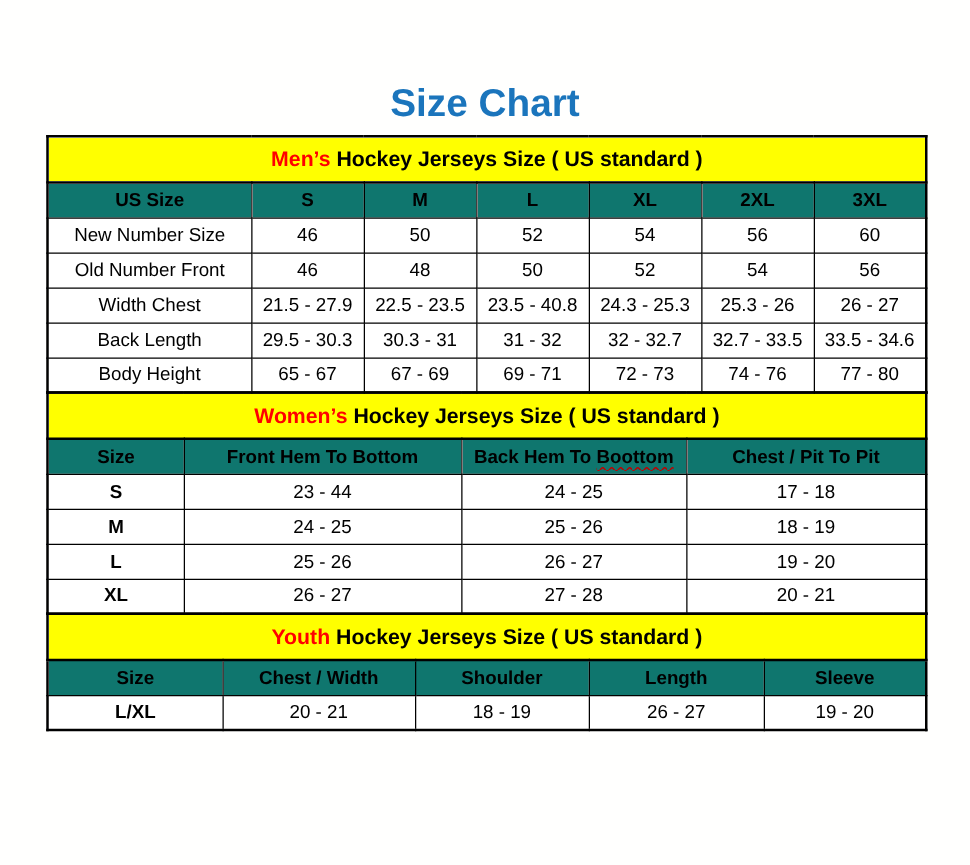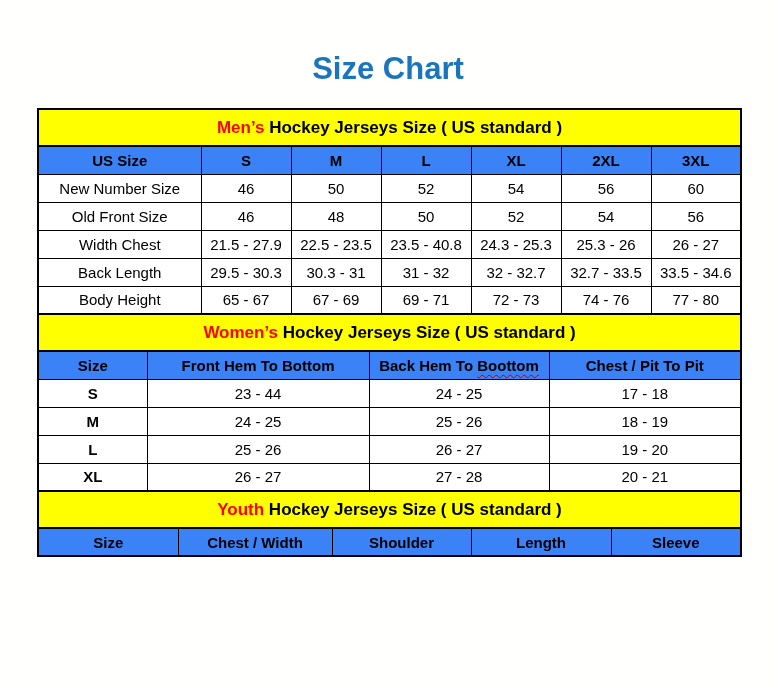--- a/index.html
+++ b/index.html
@@ -8,21 +8,21 @@
     width: 776px;
     height: 692px;
     background: #fffffe;
     font-family: "Liberation Sans", sans-serif;
     color: #000000;
     overflow: hidden;
   }
   .page { width: 776px; height: 692px; position: relative; }
   .title {
     margin: 0;
-    padding-top: 52px;
+    padding-top: 66px;
     text-align: center;
     font-size: 31px;
     font-weight: bold;
     color: #1b75bc;
     letter-spacing: 0px;
     line-height: 1.1;
   }
   .chart-wrap {
     position: absolute;
     left: 37px;
@@ -49,21 +49,21 @@
     background: #ffff00;
     height: 37px;
     font-size: 17px;
     font-weight: bold;
     border: 2px solid #000000;
   }
   tr.band .red-word { color: #ff0000; }
   tr.head th {
     height: 28px;
     font-weight: bold;
-    background: #3b82f6;
+    background: #0f766e;
   }
   tr.data td { height: 28px; background: #ffffff; font-weight: normal; }
   tr.data td.lbl-bold { font-weight: bold; }
   .misspell {
     text-decoration: underline wavy #c00000;
     text-decoration-thickness: 1px;
     text-underline-offset: 3px;
     text-decoration-skip-ink: none;
   }
 </style>
@@ -102,21 +102,21 @@
       <tr class="data">
         <td>New Number Size</td>
         <td>46</td>
         <td>50</td>
         <td>52</td>
         <td>54</td>
         <td>56</td>
         <td>60</td>
       </tr>
       <tr class="data">
-        <td>Old Front Size</td>
+        <td>Old Number Front</td>
         <td>46</td>
         <td>48</td>
         <td>50</td>
         <td>52</td>
         <td>54</td>
         <td>56</td>
       </tr>
       <tr class="data">
         <td>Width Chest</td>
         <td>21.5 - 27.9</td>
@@ -203,17 +203,24 @@
           <tr class="band">
         <td colspan="5"><span class="red-word">Youth</span> <span>Hockey Jerseys Size ( US standard )</span></td>
       </tr>
       <tr class="head">
         <th>Size</th>
         <th>Chest / Width</th>
         <th>Shoulder</th>
         <th>Length</th>
         <th>Sleeve</th>
       </tr>
+      <tr class="data">
+        <td class="lbl-bold">L/XL</td>
+        <td>20 - 21</td>
+        <td>18 - 19</td>
+        <td>26 - 27</td>
+        <td>19 - 20</td>
+      </tr>
     </tbody>
       </table>
 
   </div>
 </div>
 
 </body></html>

